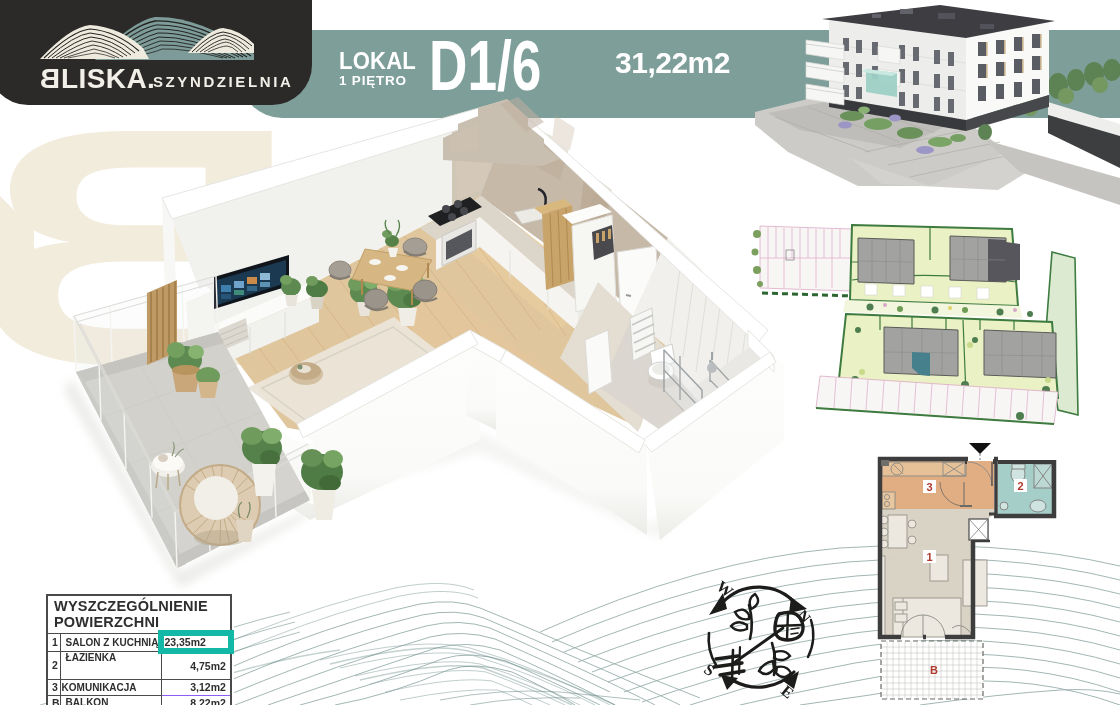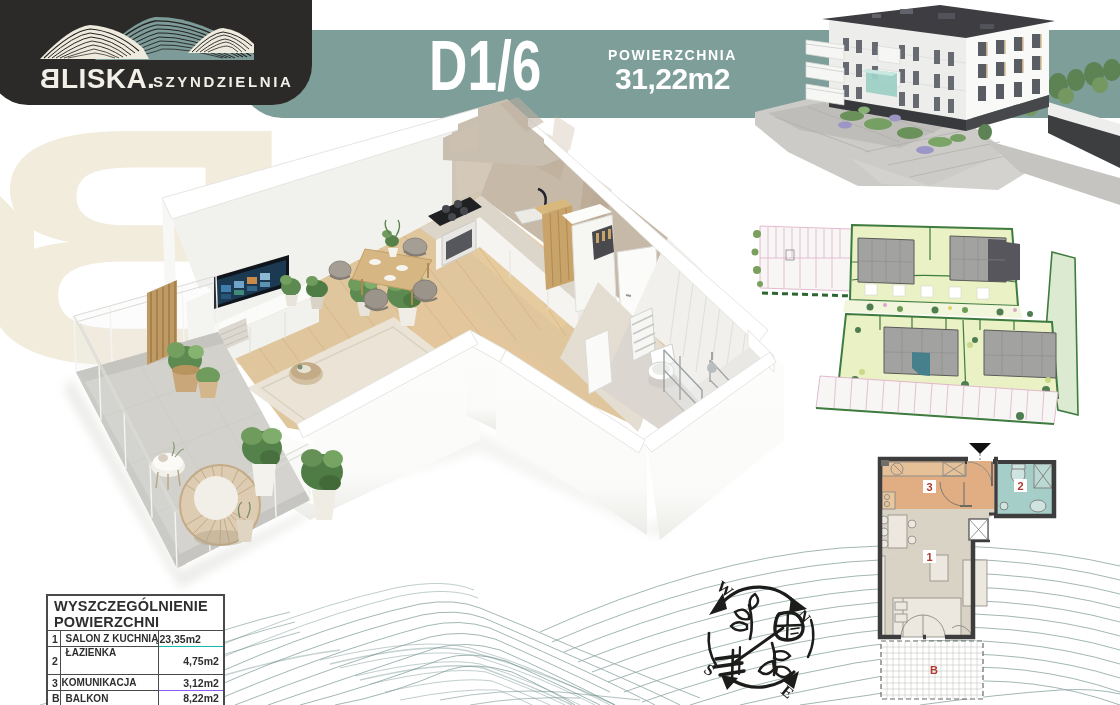--- a/index.html
+++ b/index.html
@@ -10,25 +10,28 @@
 <body>
 <div id="page">
 
 <svg class="abs" style="left:0;top:0;z-index:0;" width="400" height="460" viewBox="0 0 400 460">
 <polygon points="0,196 34,230 34,292 0,326" fill="#f2ecdd"></polygon>
       <text x="-224" y="365" font-family="Liberation Sans,sans-serif" font-weight="bold" font-size="340" fill="#f2ecdd" transform="scale(-1.35,1)">B</text>
 </svg>
 
 <div class="abs" style="left:240px;top:30px;width:880px;height:88px;background:#7e9e9a;border-radius:0 0 0 42px;z-index:1;"></div>
 
+<div class="abs" style="left:339px;top:49px;z-index:3;color:#ffffff;">
+<div style="font-size:24px;font-weight:bold;letter-spacing:0.2px;line-height:24px;transform:scaleX(0.92);transform-origin:left;">LOKAL</div>
+<div style="font-size:13.5px;font-weight:bold;letter-spacing:0.8px;line-height:15px;">1 PIĘTRO</div>
+</div>
 
 <div class="abs" style="left:429px;top:33px;z-index:3;color:#ffffff;font-size:70px;font-weight:bold;line-height:66px;transform:scaleX(0.76);transform-origin:left;">D1/6</div>
 
 <div class="abs" style="left:560px;top:47px;width:225px;z-index:3;color:#ffffff;text-align:center;">
-<div style="font-size:14px;font-weight:bold;letter-spacing:1.6px;line-height:16px;">POWIERZCHNIA</div>
 <div style="font-size:30px;font-weight:bold;line-height:31px;letter-spacing:-0.5px;">31,22m2</div>
 </div>
 
 <svg class="abs" style="left:740px;top:0;z-index:2;" width="380" height="215" viewBox="740 0 380 215">
 
   <polygon points="755,112 828,94 900,106 966,121 1008,152 938,186 858,186 788,152 755,125" fill="#cccbc7"></polygon>
   <polygon points="768,113 840,99 905,111 955,122 900,148 800,130" fill="#bebdb9"></polygon>
   <polygon points="850,158 930,186 1000,155 1032,169 998,190 882,184" fill="#d3d2ce"></polygon>
   <g stroke="#aeada9" stroke-width="0.7">
     <line x1="775" y1="117" x2="870" y2="152"></line>
@@ -979,21 +982,21 @@
 </svg>
 
 <table class="abs" style="left:46px;top:594px;width:176px;z-index:6;border-collapse:collapse;background:#ffffff;color:#2e2e2e;border:2px solid #4a4a4a;">
 <tbody>
         <tr>
           <td colspan="3" style="border:1px solid #4a4a4a;padding:2px 6px 0 6px;font-size:14.5px;font-weight:bold;line-height:16px;letter-spacing:0.2px;">WYSZCZEGÓLNIENIE<br>POWIERZCHNI</td>
         </tr>
 <tr style="height:16px;">
           <td style="border:1px solid #4a4a4a;width:17px;padding:0 0 0 4px;font-size:10.5px;font-weight:bold;">1</td>
           <td style="border:1px solid #4a4a4a;width:96px;padding:0 0 0 5px;font-size:10px;white-space:nowrap;font-weight:bold;">SALON Z KUCHNIĄ</td>
-          <td style="border:1px solid #14b8a6;width:46px;padding:0 22px 0 0;font-size:10.5px;font-weight:bold;text-align:right;">23,35m2</td>
+          <td style="border:6px solid #14b8a6;width:46px;padding:0 22px 0 0;font-size:10.5px;font-weight:bold;text-align:right;">23,35m2</td>
         </tr>
 <tr style="height:16px;">
           <td style="border:1px solid #4a4a4a;padding:0 0 0 4px;font-size:10.5px;font-weight:bold;">2</td>
           <td style="border:1px solid #4a4a4a;padding:0 0 16px 5px;font-size:10px;font-weight:bold;">ŁAZIENKA</td>
           <td style="border:1px solid #4a4a4a;padding:0 4px 0 0;font-size:10.5px;font-weight:bold;text-align:right;">4,75m2</td>
         </tr>
 <tr style="height:16px;">
           <td style="border:1px solid #4a4a4a;padding:0 0 0 4px;font-size:10.5px;font-weight:bold;">3</td>
           <td style="border:1px solid #4a4a4a;padding:0 0 0 1px;font-size:10px;font-weight:bold;">KOMUNIKACJA</td>
           <td style="border:1px solid #8b5cf6;padding:0 4px 0 0;font-size:10.5px;font-weight:bold;text-align:right;">3,12m2</td>

